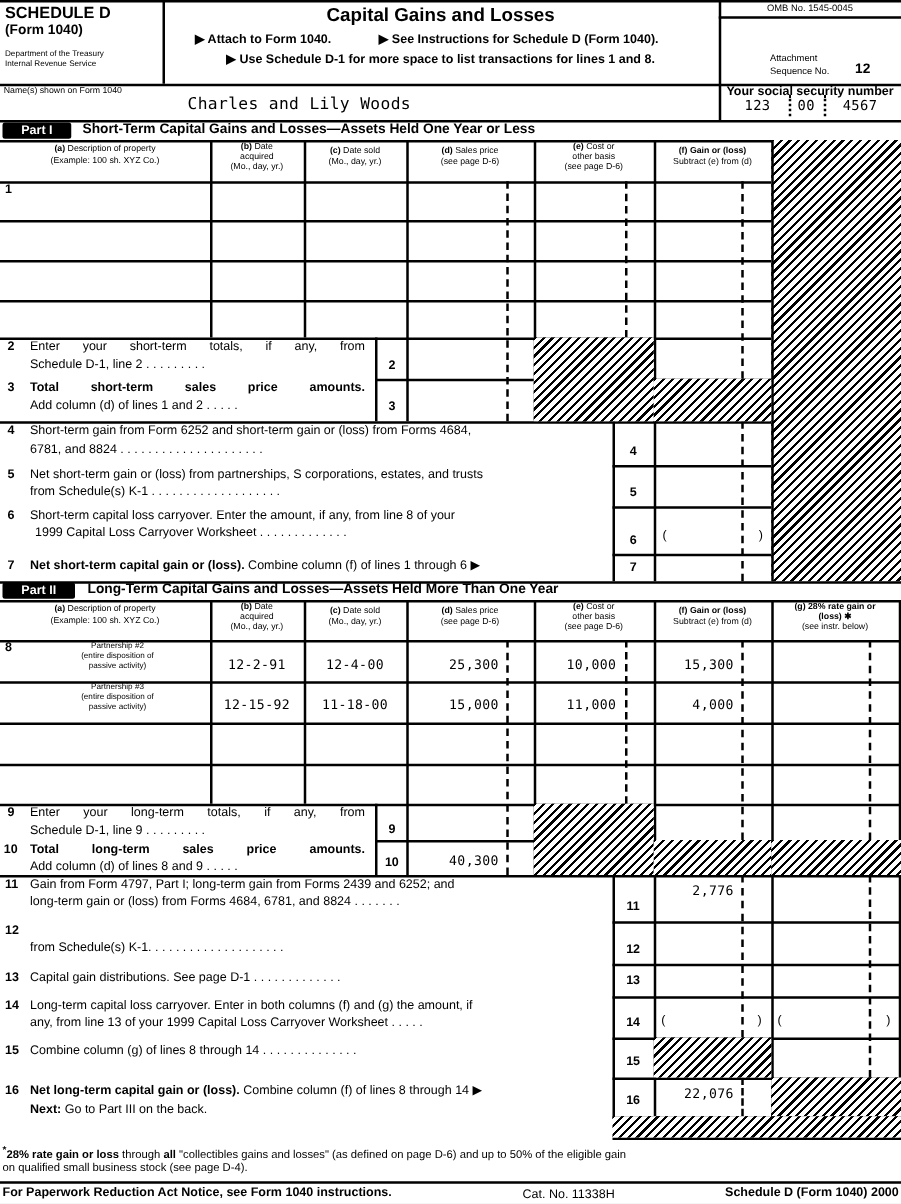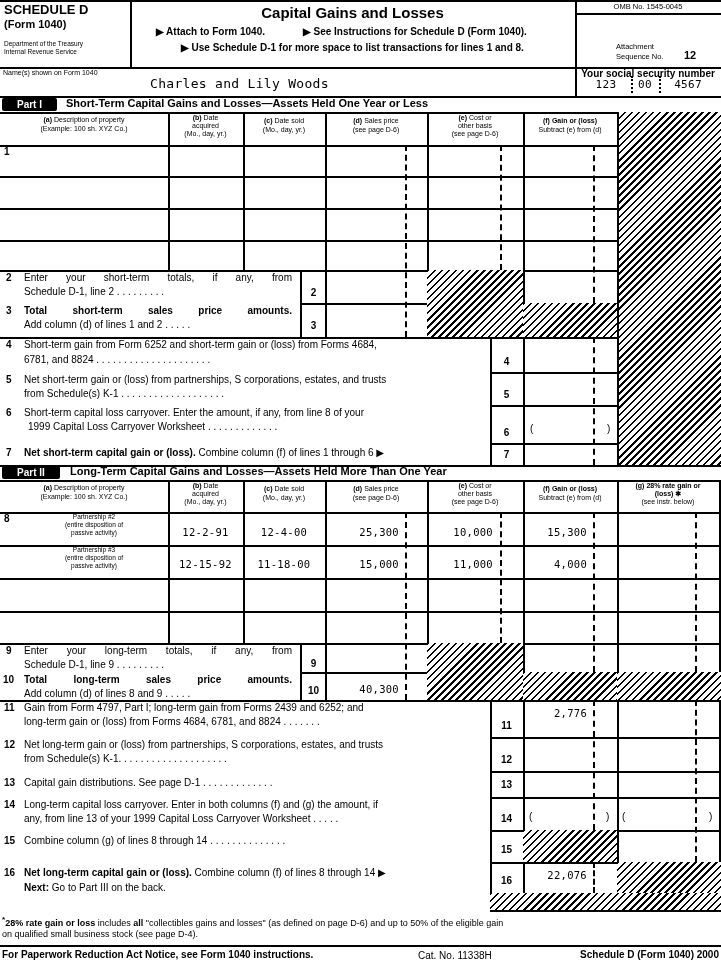--- a/index.html
+++ b/index.html
@@ -234,21 +234,20 @@
   <div class="hatch" style="left:523px;top:672px;width:94px;height:28px"></div>
   <div class="hatch" style="left:617px;top:672px;width:104px;height:28px"></div>
 
   <div class="t b s10" style="left:4px;top:703px">11</div>
   <div class="t s10" style="left:24px;top:703px">Gain from Form 4797, Part I; long-term gain from Forms 2439 and 6252; and</div>
   <div class="t s10" style="left:24px;top:717px">long-term gain or (loss) from Forms 4684, 6781, and 8824  .  .  .  .  .  .  .</div>
   <div class="t b s10 c" style="left:490px;top:721px;width:33px">11</div>
   <div class="t fill r" style="left:525px;top:708px;width:62px">2,776</div>
 
   <div class="t b s10" style="left:4px;top:740px">12</div>
-  <div class="t s10" style="left:24px;top:740px">Net long-term gain or (loss) from partnerships, S corporations, estates, and trusts</div>
   <div class="t s10" style="left:24px;top:754px">from Schedule(s) K-1.  .  .  .  .  .  .  .  .  .  .  .  .  .  .  .  .  .  .  .</div>
   <div class="t b s10 c" style="left:490px;top:755px;width:33px">12</div>
 
   <div class="t b s10" style="left:4px;top:778px">13</div>
   <div class="t s10" style="left:24px;top:778px">Capital gain distributions. See page D-1  .  .  .  .  .  .  .  .  .  .  .  .  .</div>
   <div class="t b s10 c" style="left:490px;top:780px;width:33px">13</div>
 
   <div class="t b s10" style="left:4px;top:800px">14</div>
   <div class="t s10" style="left:24px;top:800px">Long-term capital loss carryover. Enter in both columns (f) and (g) the amount, if</div>
   <div class="t s10" style="left:24px;top:814px">any, from line 13 of your 1999 Capital Loss Carryover Worksheet .  .  .  .  .</div>
@@ -264,21 +263,21 @@
   <div class="hatch" style="left:523px;top:830px;width:94px;height:32px"></div>
 
   <div class="t b s10" style="left:4px;top:868px">16</div>
   <div class="t s10" style="left:24px;top:868px"><span class="b">Net long-term capital gain or (loss).</span><span> Combine column (f) of lines 8 through 14 ▶</span></div>
   <div class="t s10" style="left:24px;top:883px"><span class="b">Next:</span><span> Go to Part III on the back.</span></div>
   <div class="t b s10 c" style="left:490px;top:876px;width:33px">16</div>
   <div class="t fill r" style="left:525px;top:870px;width:62px">22,076</div>
   <div class="hatch" style="left:617px;top:862px;width:104px;height:31px"></div>
   <div class="hatch" style="left:490px;top:893px;width:231px;height:17px"></div>
 
-  <div class="t s9" style="left:2px;top:916px"><sup class="star b">*</sup><span class="b">28% rate gain or loss</span><span> includes </span><span class="b">all</span><span> "collectibles gains and losses" (as defined on page D-6) and up to 50% of the eligible gain</span></div>
+  <div class="t s9" style="left:2px;top:916px"><sup class="star b">*</sup><span class="b">28% rate gain or loss</span><span> through </span><span class="b">all</span><span> "collectibles gains and losses" (as defined on page D-6) and up to 50% of the eligible gain</span></div>
   <div class="t s9" style="left:2px;top:930px">on qualified small business stock (see page D-4).</div>
 
   <div class="hl" style="left:0;top:945px;width:721px"></div>
   <div class="t b s85" style="left:2px;top:950px">For Paperwork Reduction Act Notice, see Form 1040 instructions.</div>
   <div class="t s8" style="left:418px;top:951px">Cat. No. 11338H</div>
   <div class="t b s85 r" style="left:530px;top:950px;width:189px">Schedule D (Form 1040) 2000</div>
 
 </div>
 
 </body></html>

